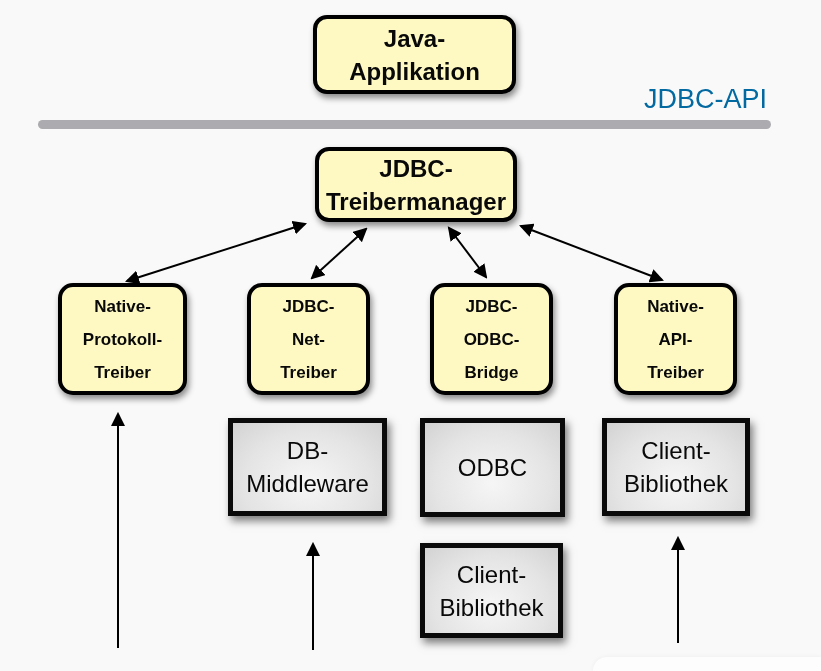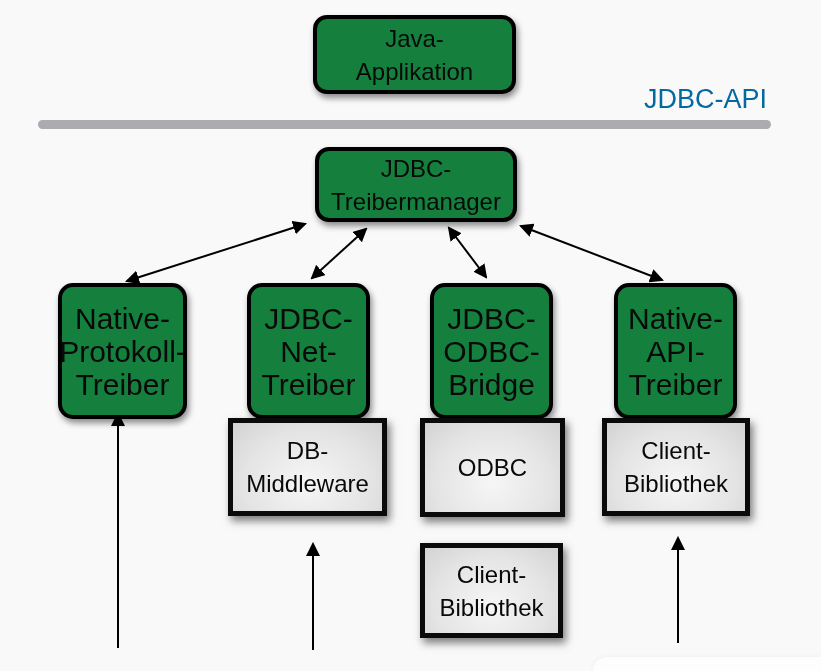--- a/index.html
+++ b/index.html
@@ -25,39 +25,40 @@
     box-sizing: border-box;
     display: flex;
     align-items: center;
     justify-content: center;
     text-align: center;
     white-space: pre-line;
     color: #090909;
     z-index: 2;
   }
   .node-white {
-    background: #15803d;
+    background: #fef9c3;
     border: 4.5px solid #000000;
     border-radius: 14px;
     box-shadow: 2px 4px 6px rgba(0,0,0,0.45);
     font-size: 24px;
     line-height: 33px;
+    font-weight: bold;
   }
   .node-gray {
     background: radial-gradient(ellipse 95% 130% at 50% 68%, #f6f6f6 0%, #e4e4e4 45%, #c3c3c3 100%);
     border: 5px solid #0a0a0a;
     border-radius: 0;
     box-shadow: 3px 5px 8px rgba(0,0,0,0.5);
     font-size: 24px;
     line-height: 33px;
   }
   .driver {
     top: 283px;
-    height: 136px;
-    font-size: 30px;
+    height: 112px;
+    font-size: 17px;
     line-height: 33px;
     border-radius: 15px;
   }
   #java-box      { left: 313px; top: 15px;  width: 203px; height: 79px; }
   #manager-box   { left: 315px; top: 147px; width: 202px; height: 75px; }
   #driver-1      { left: 58px;  width: 129px; }
   #driver-2      { left: 247px; width: 123px; }
   #driver-3      { left: 430px; width: 123px; }
   #driver-4      { left: 614px; width: 123px; }
   #gray-1        { left: 228px; top: 418px; width: 159px; height: 98px; }

